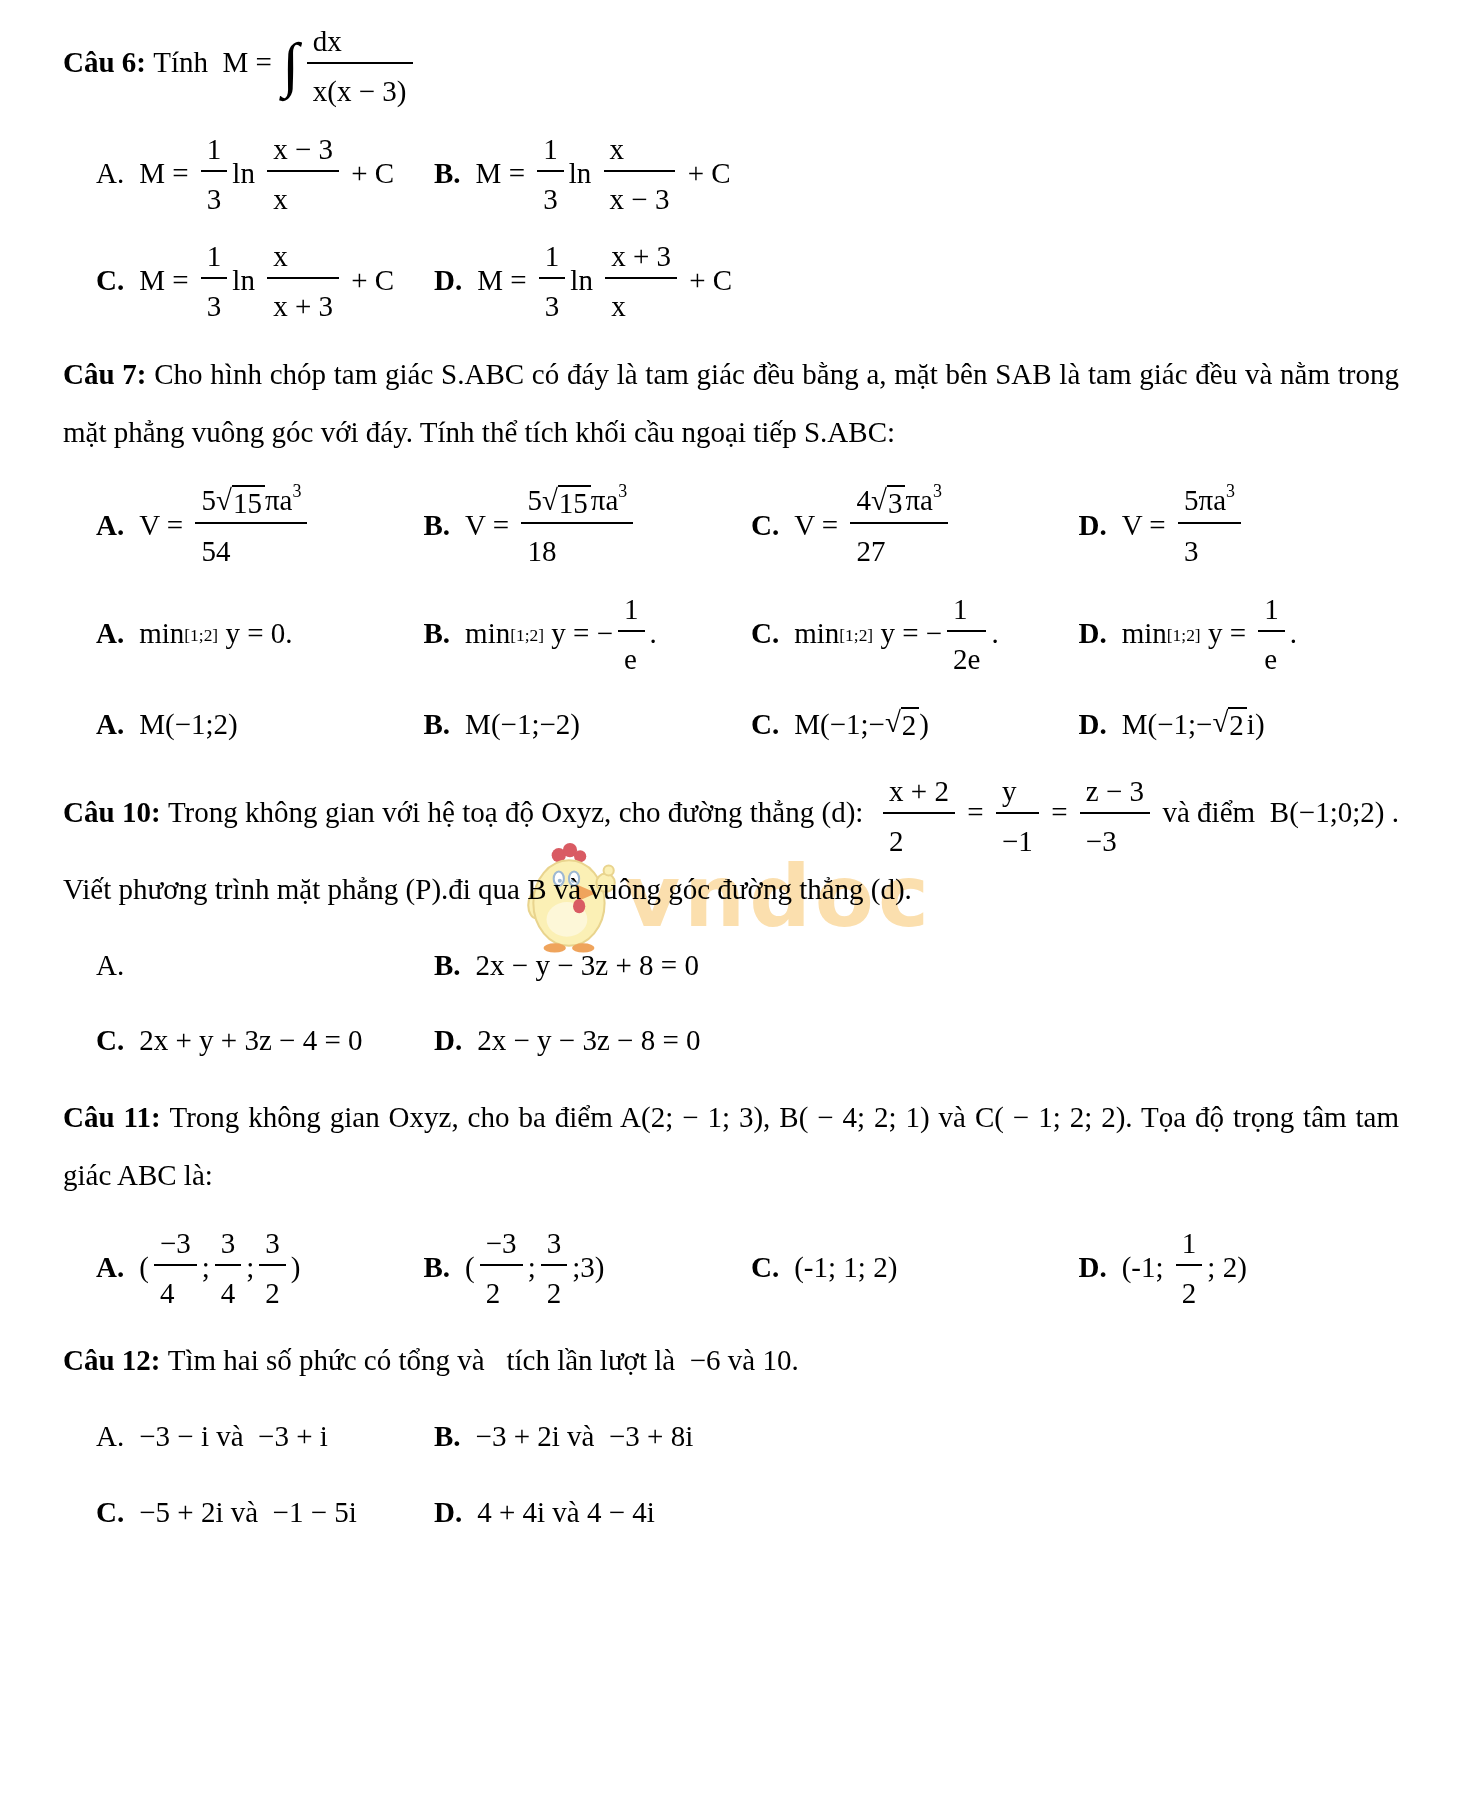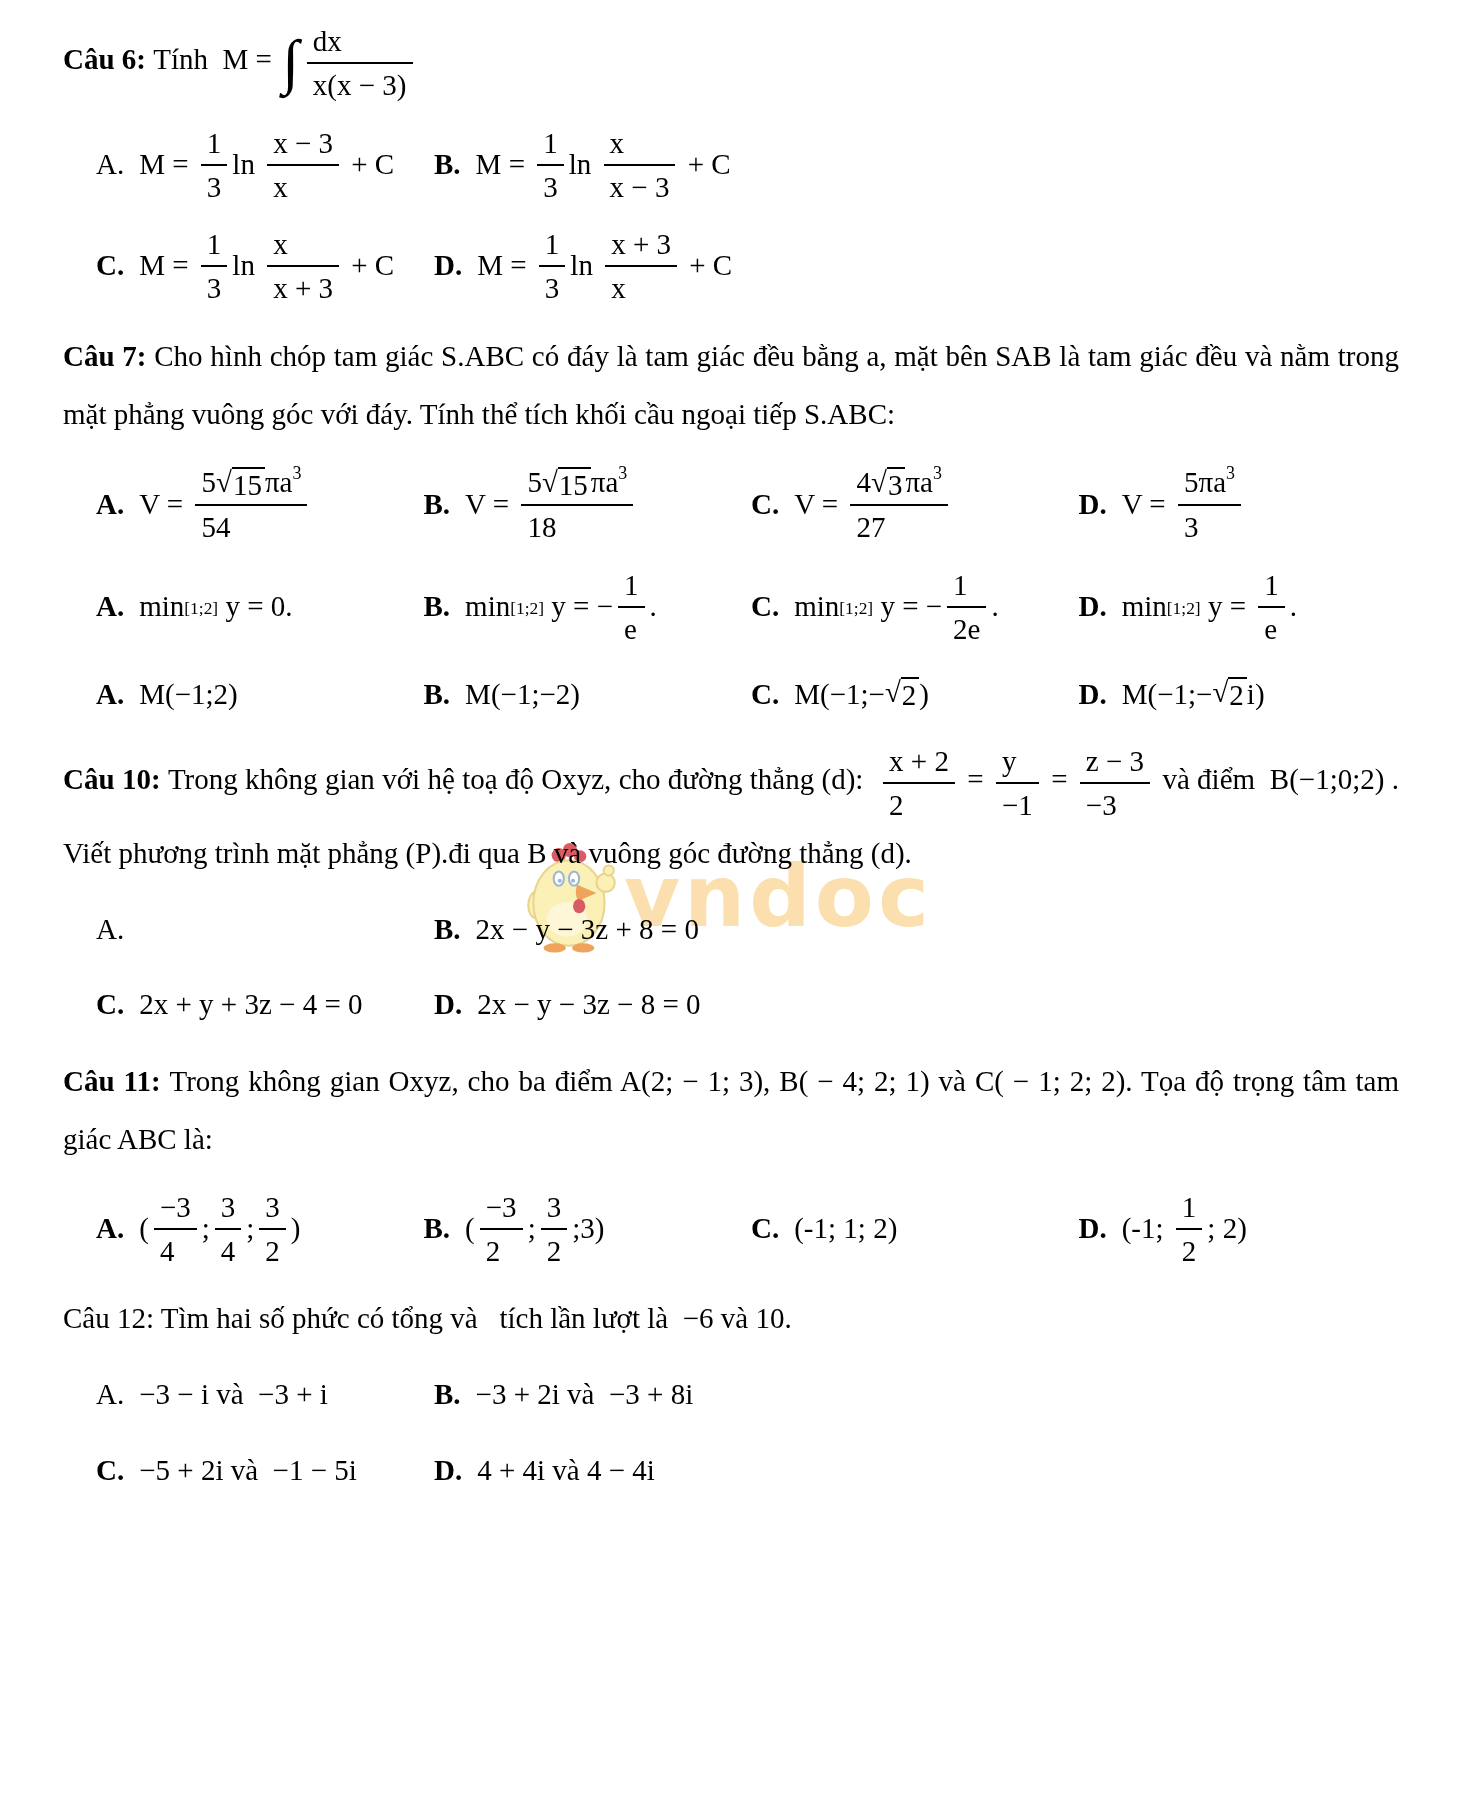--- a/index.html
+++ b/index.html
@@ -23,21 +23,21 @@
   .cols-2 .option{min-width:300px;margin-right:38px;}
   .cols-4{width:1310px;}
   .cols-4 .option{flex:1 1 25%;min-width:0;}
   .option{display:flex;align-items:center;}
   .olabel{font-weight:bold;margin-right:15px;}
   .olabel.reg{font-weight:normal;}
   .obody{display:inline-flex;align-items:center;white-space:pre;}
   
   .frac{display:inline-block;vertical-align:middle;margin:0 5px;line-height:1.25;}
   .fnum{display:block;padding:1px 6px 3px;border-bottom:2.5px solid #000;white-space:pre;}
-  .fden{display:block;padding:3px 6px 0;white-space:pre;}
+  .fden{display:block;padding:3px 6px 0;white-space:pre;margin-top:6px;}
   .intg{font-size:2.1em;vertical-align:middle;line-height:.8;margin:0 3px;}
   .sp{font-size:.62em;vertical-align:.75em;line-height:0;}
   .sb{font-size:.62em;vertical-align:-.3em;line-height:0;}
   .sqrt{display:inline-flex;align-items:flex-start;}
   .rsign{line-height:1.1;}
   .rad{border-top:2.5px solid #000;line-height:1.1;padding:1px 3px 0 1px;}
   .munder{display:inline-flex;flex-direction:row;align-items:center;vertical-align:-.85em;line-height:1;}
   .mbot{font-size:.6em;margin-top:5px;}
   
   .watermark{position:absolute;left:518px;top:842px;z-index:0;display:flex;align-items:flex-start;}
@@ -201,21 +201,21 @@
             <span class="olabel">C.</span>
             <span class="obody"><span>(-1; 1; 2)</span></span>
           </div>
           <div class="option">
             <span class="olabel">D.</span>
             <span class="obody"><span>(-1; </span><span class="frac"><span class="fnum"><span>1</span></span><span class="fden"><span>2</span></span></span><span>; 2)</span></span>
           </div>
         </div>
       </section>
       <section class="question">
-        <p class="stem"><span style="font-weight: normal;">Câu 12: </span><span>Tìm hai số phức có tổng và &nbsp; tích lần lượt là &nbsp;−6 và 10.</span></p>
+        <p class="stem"><span style="font-weight: bold;">Câu 12: </span><span>Tìm hai số phức có tổng và &nbsp; tích lần lượt là &nbsp;−6 và 10.</span></p>
         <div class="opt-row cols-2">
           <div class="option">
             <span class="olabel reg">A.</span>
             <span class="obody"><span>−3 − i và &nbsp;−3 + i</span></span>
           </div>
           <div class="option">
             <span class="olabel">B.</span>
             <span class="obody"><span>−3 + 2i và &nbsp;−3 + 8i</span></span>
           </div>
         </div>

